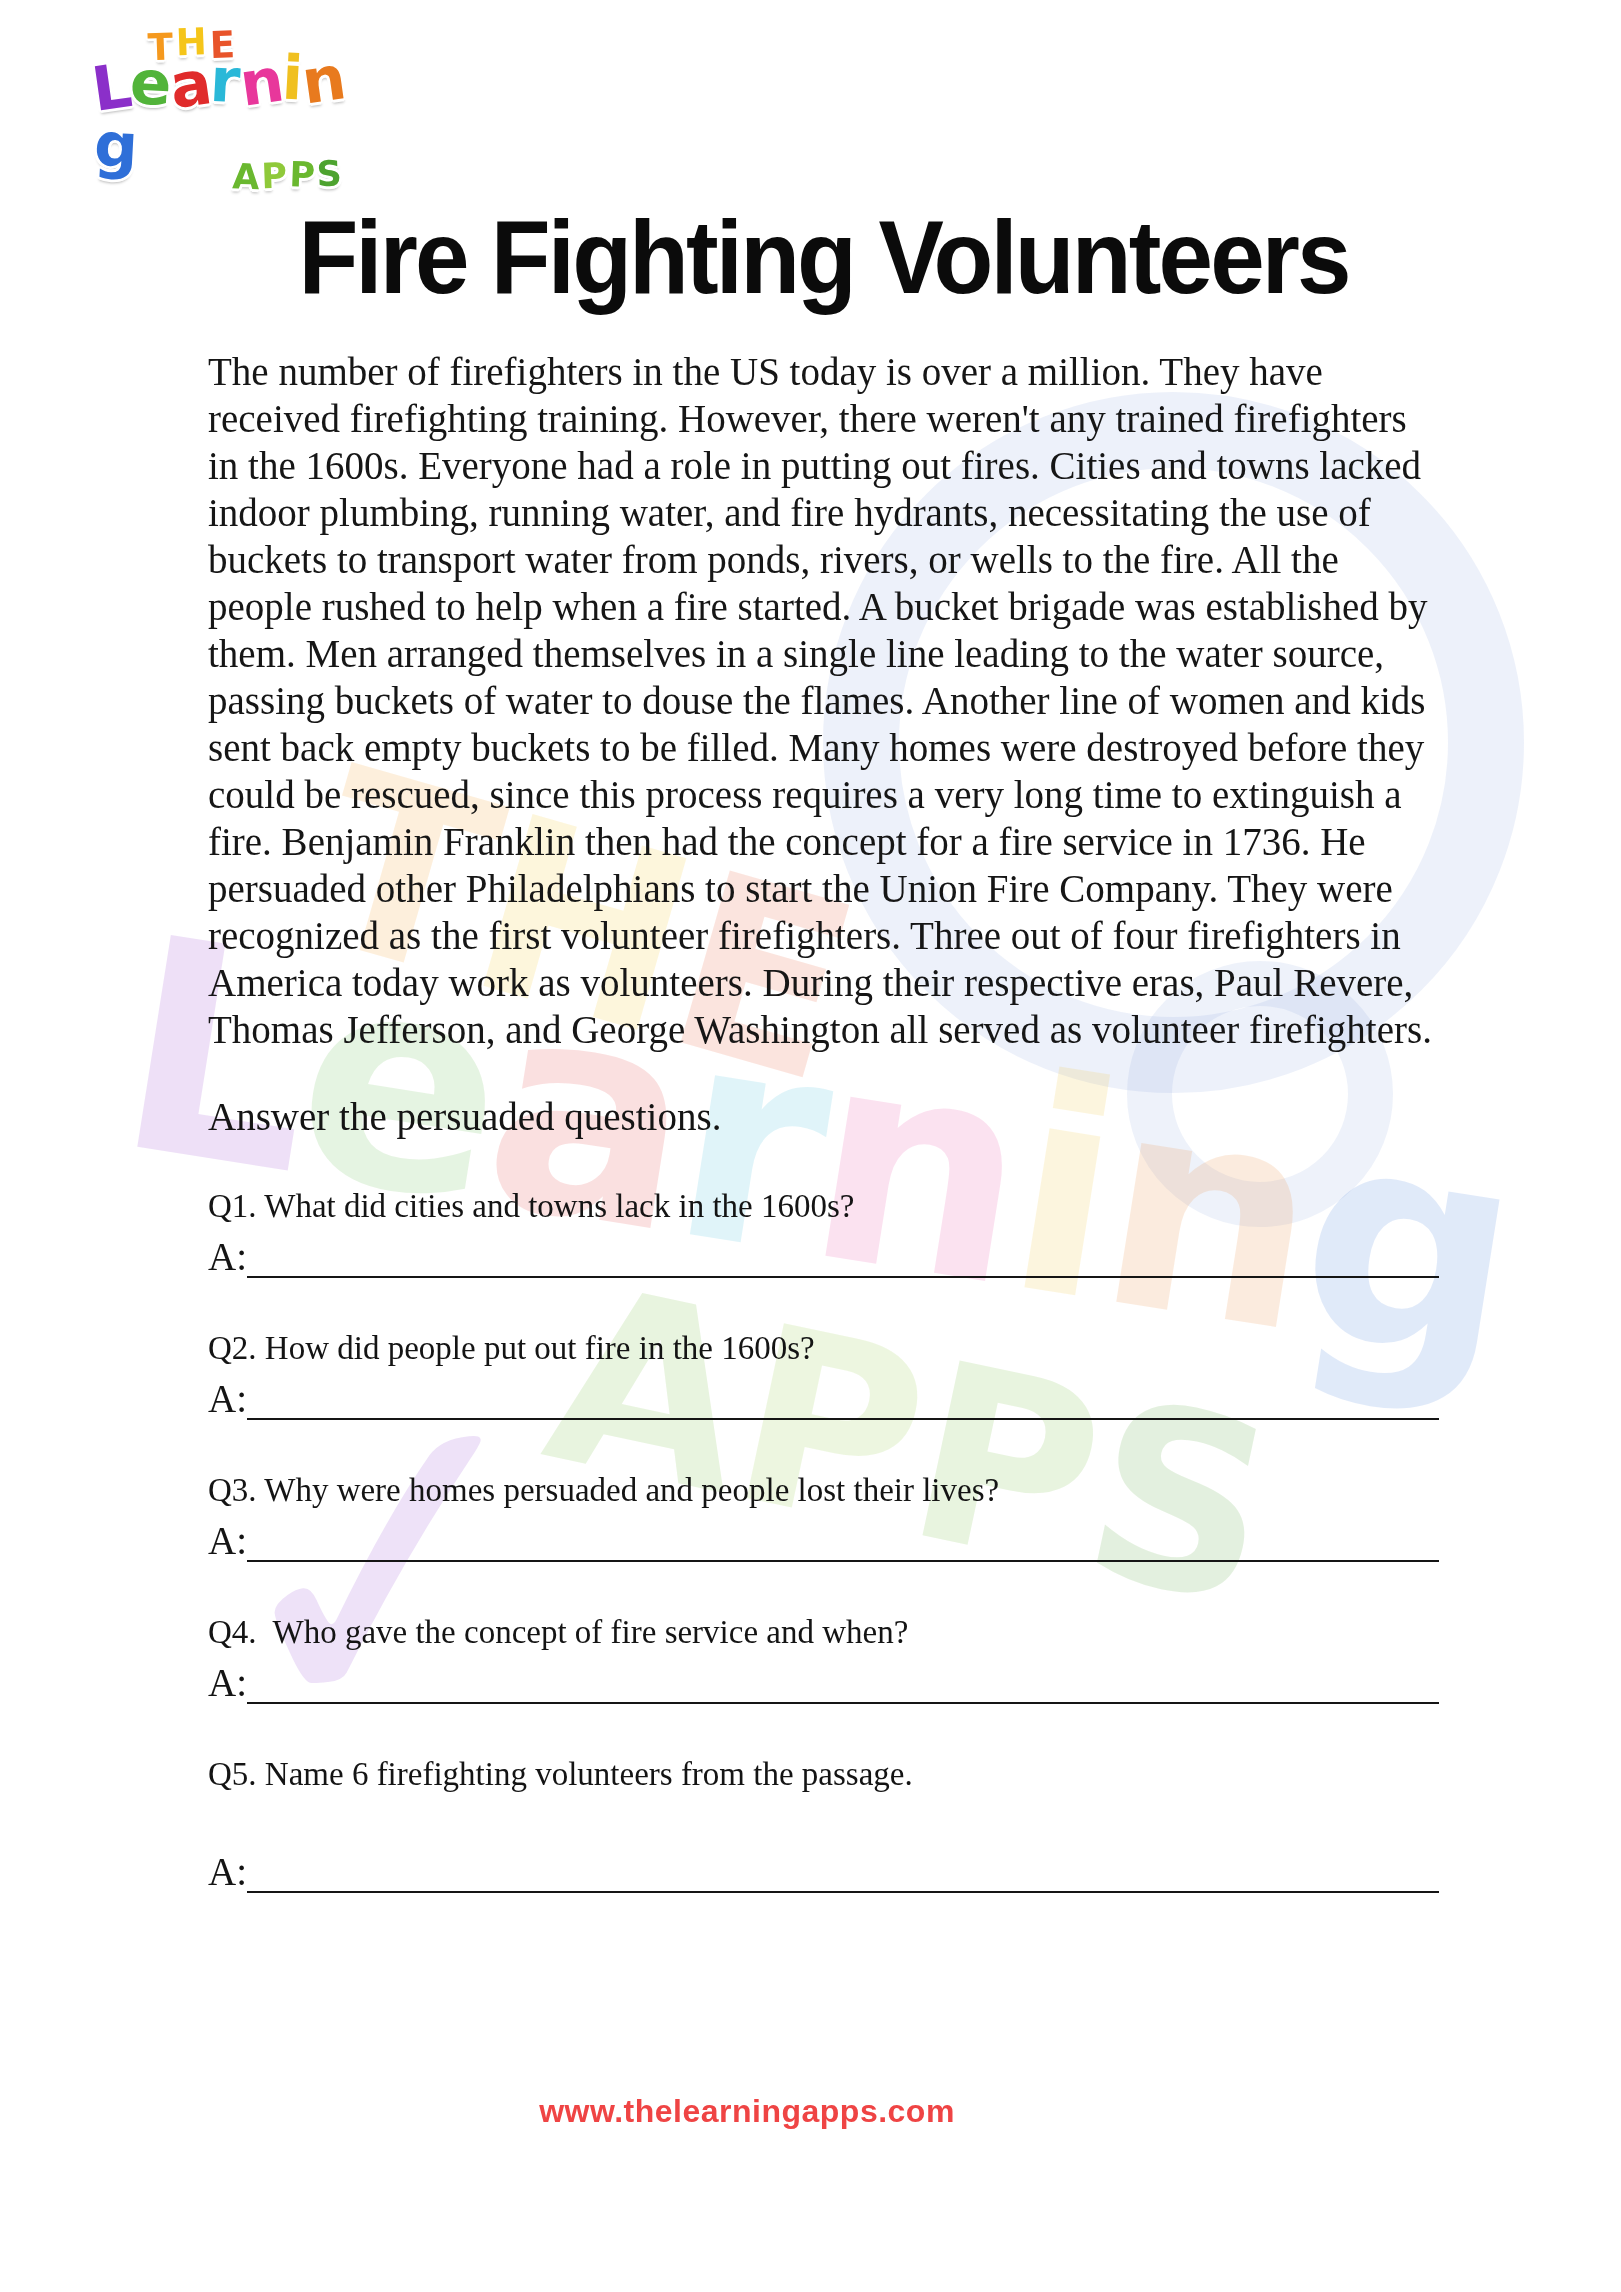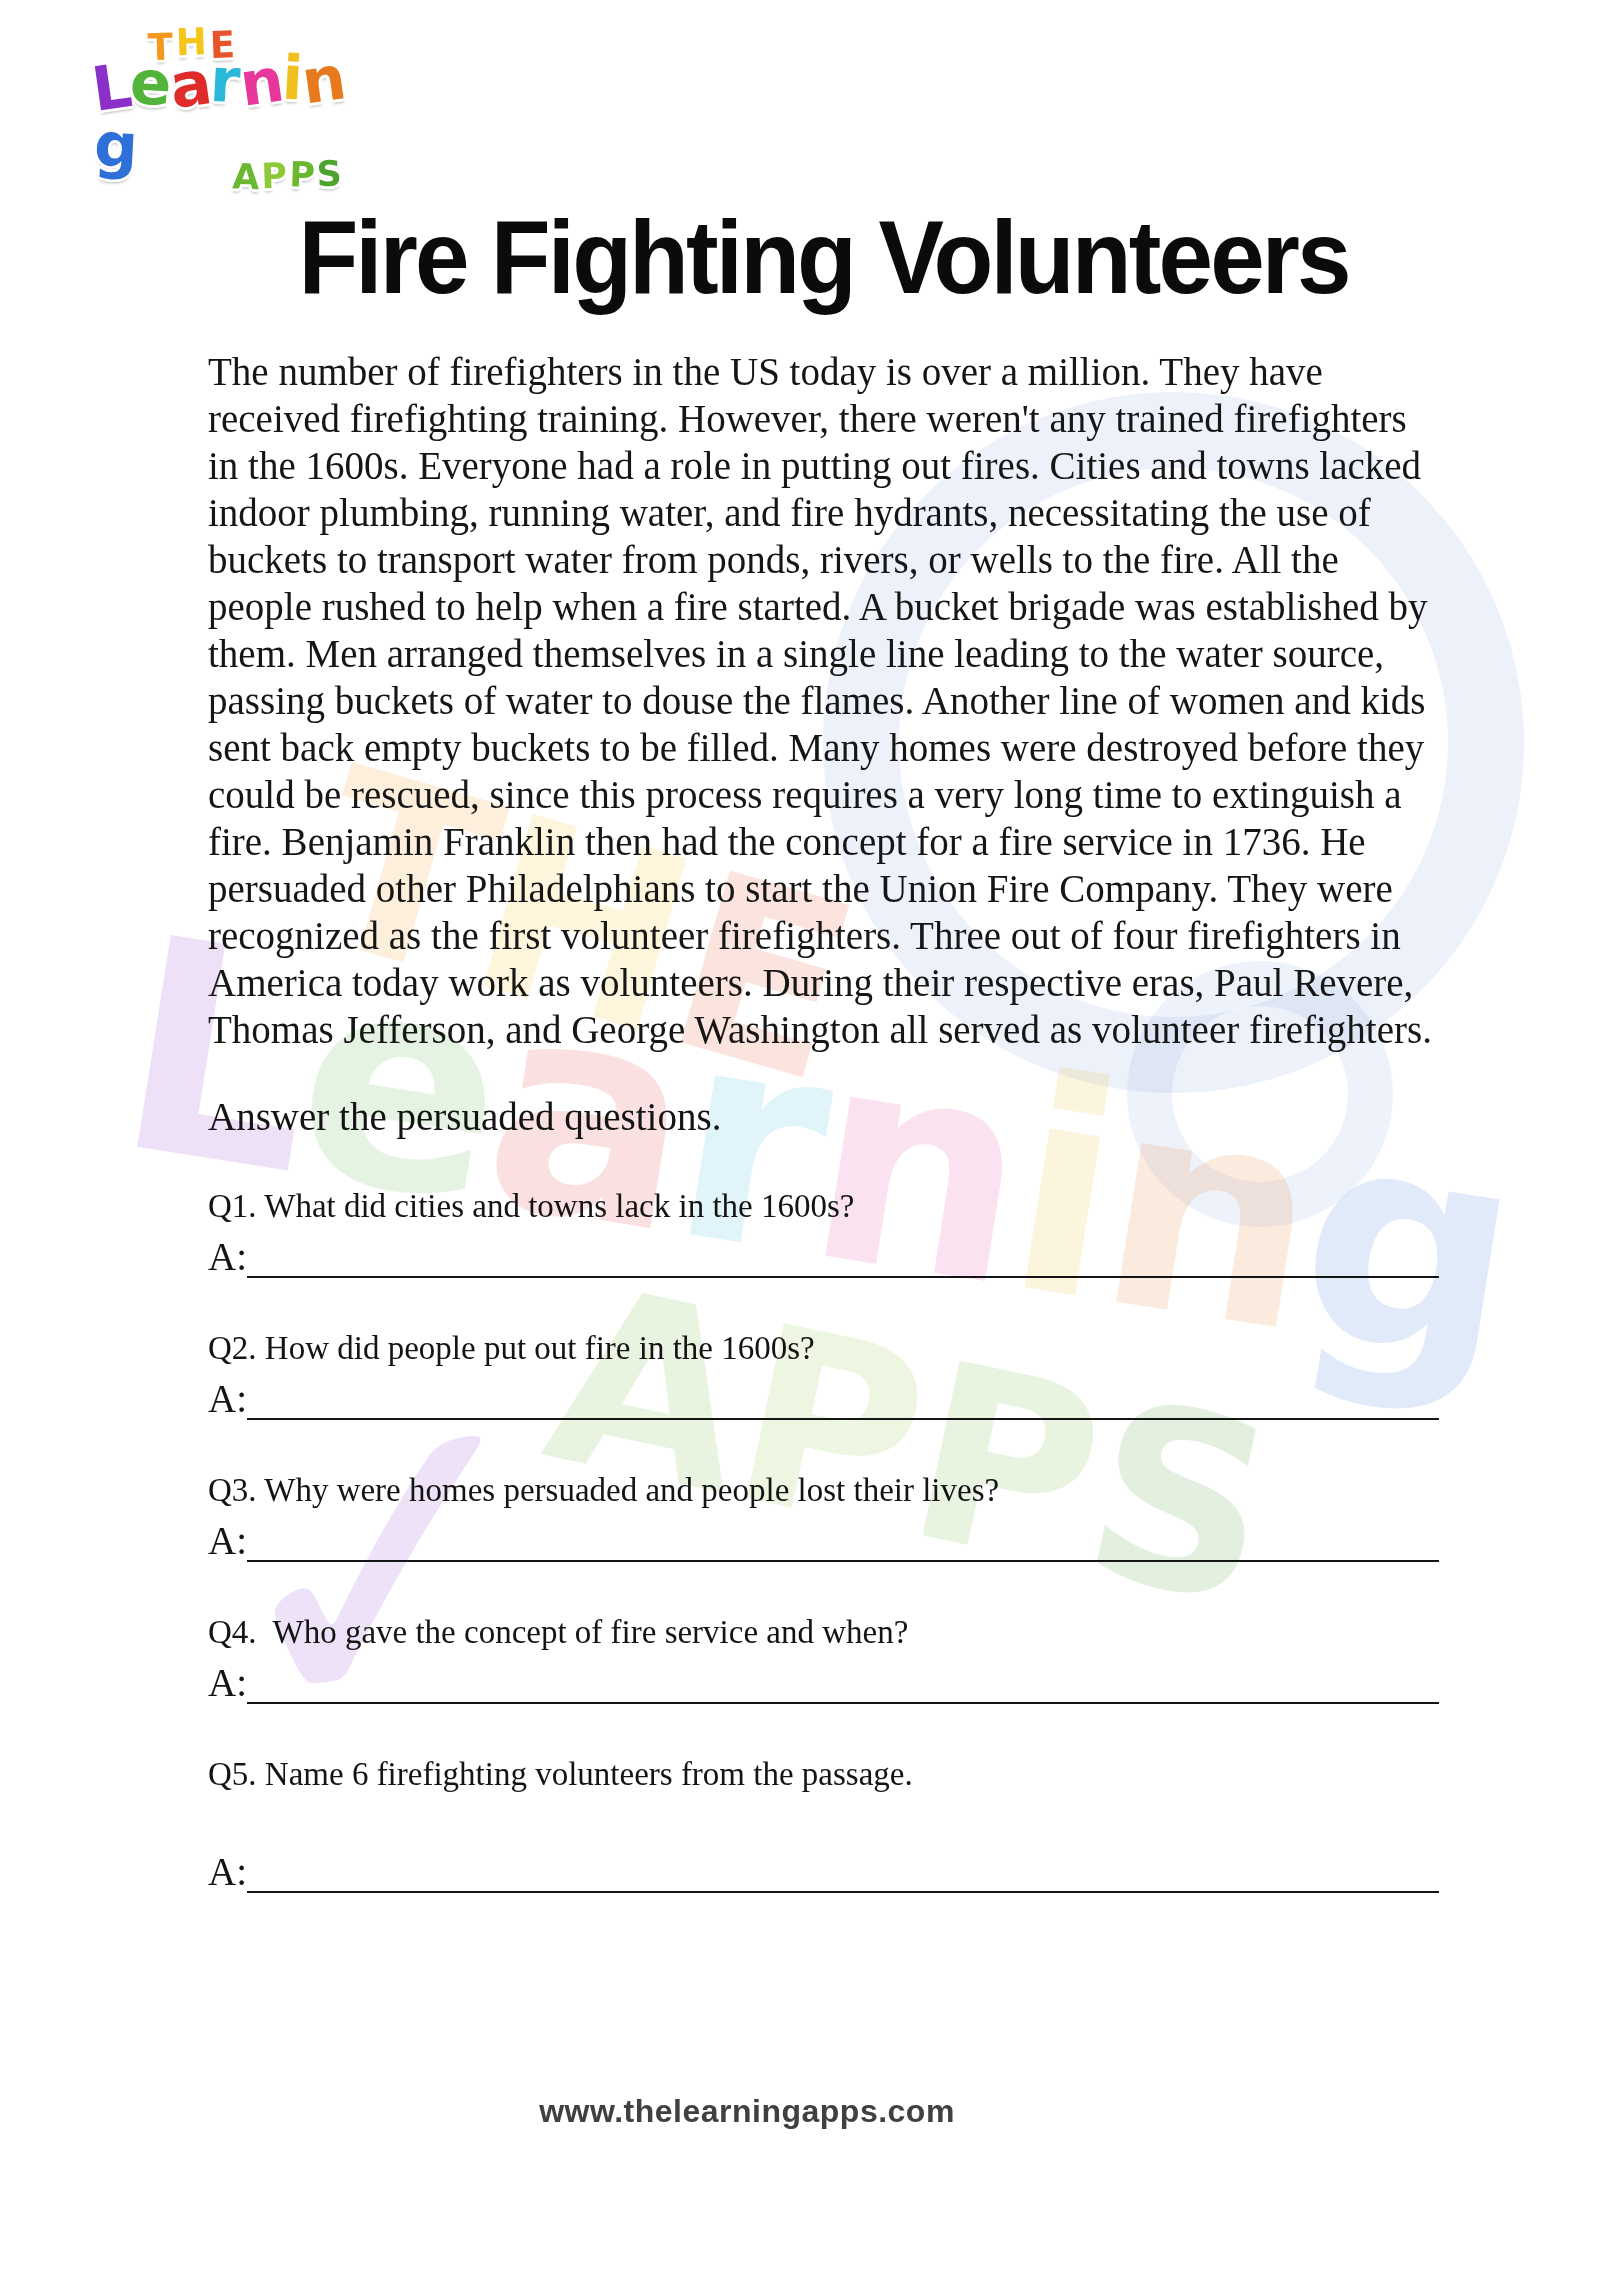--- a/index.html
+++ b/index.html
@@ -82,21 +82,21 @@
   .answer-prefix{font-size:39px;line-height:51px;flex:0 0 auto;}
   .answer-line{flex:1 1 auto;height:45px;border-bottom:2.9px solid #151515;}
   .answer-row.gap-large{margin-top:47px;}
 
   .footer{
     position:absolute;left:0;top:2093px;width:1494px;z-index:1;
     text-align:center;
     font-family:"Liberation Sans", sans-serif;
     font-weight:bold;
     font-size:32px;
-    color:#404040;
+    color:#ef4444;
     letter-spacing:0.5px;
   }
 </style>
 </head>
 <body>
 
 <div class="watermark">
   <div class="wm-ring"></div>
   <div class="wm-ring2"></div>
   <div class="wm-word wm-the"><span style="color: rgb(245, 153, 30);">T</span><span style="color: rgb(245, 197, 26);">H</span><span style="color: rgb(232, 84, 42);">E</span></div>

